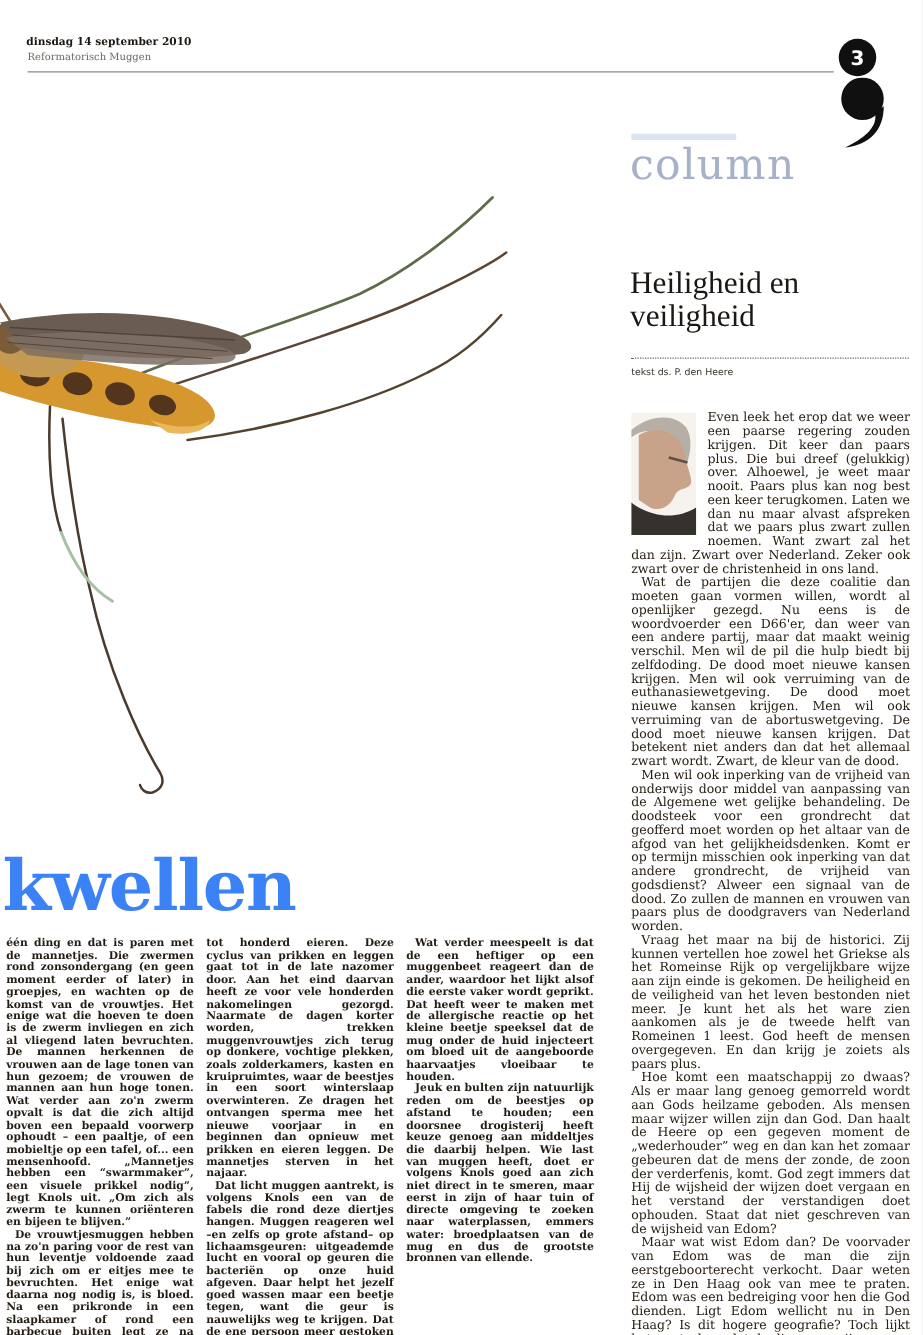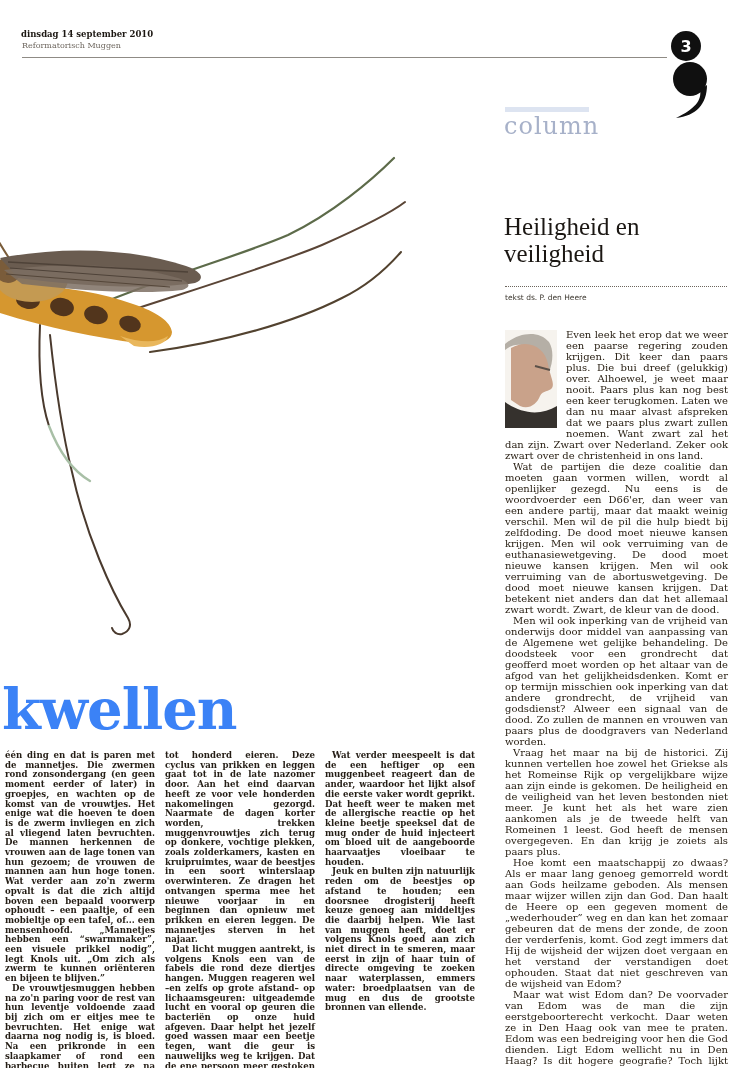--- a/index.html
+++ b/index.html
@@ -25,21 +25,21 @@
             letter-spacing:-1px;color:#3b82f6;line-height:58px;}
 
   
   .art-cols{position:absolute;left:5px;top:751px;width:470px;display:flex;gap:10px;}
   .art-col{width:150px;}
   .art-col p{margin:0;font-size:8.6px;line-height:9.7px;text-align:justify;color:#241d15;font-weight:bold;}
   .art-col p.ind{text-indent:7px;}
 
   
   .col-tab{position:absolute;left:505px;top:107px;width:84px;height:5px;background:#dde4f1;}
-  .col-label{position:absolute;left:504px;top:112px;font-size:24px;color:#a7b1c9;letter-spacing:1px;}
+  .col-label{position:absolute;left:504px;top:112px;font-size:34px;color:#a7b1c9;letter-spacing:1px;}
   .col-title{position:absolute;left:504px;top:213px;width:225px;font-size:25px;line-height:27px;color:#1b1713;font-family:Liberation Serif, serif;}
   .col-dotrule{position:absolute;left:505px;top:286px;width:222px;border-top:1.5px dotted #6b655d;}
   .col-byline{position:absolute;left:505px;top:293px;font-family:"DejaVu Sans",sans-serif;
               font-size:7.5px;color:#3c372f;}
   .col-body{position:absolute;left:505px;top:329px;width:223px;}
   .col-body p{margin:0;font-size:10px;line-height:11px;text-align:justify;color:#2a2115;}
   .col-body p.ind{text-indent:8px;}
   .portrait{float:left;width:52px;height:98px;margin:1px 9px 4px 0;}
 </style>
 </head>

